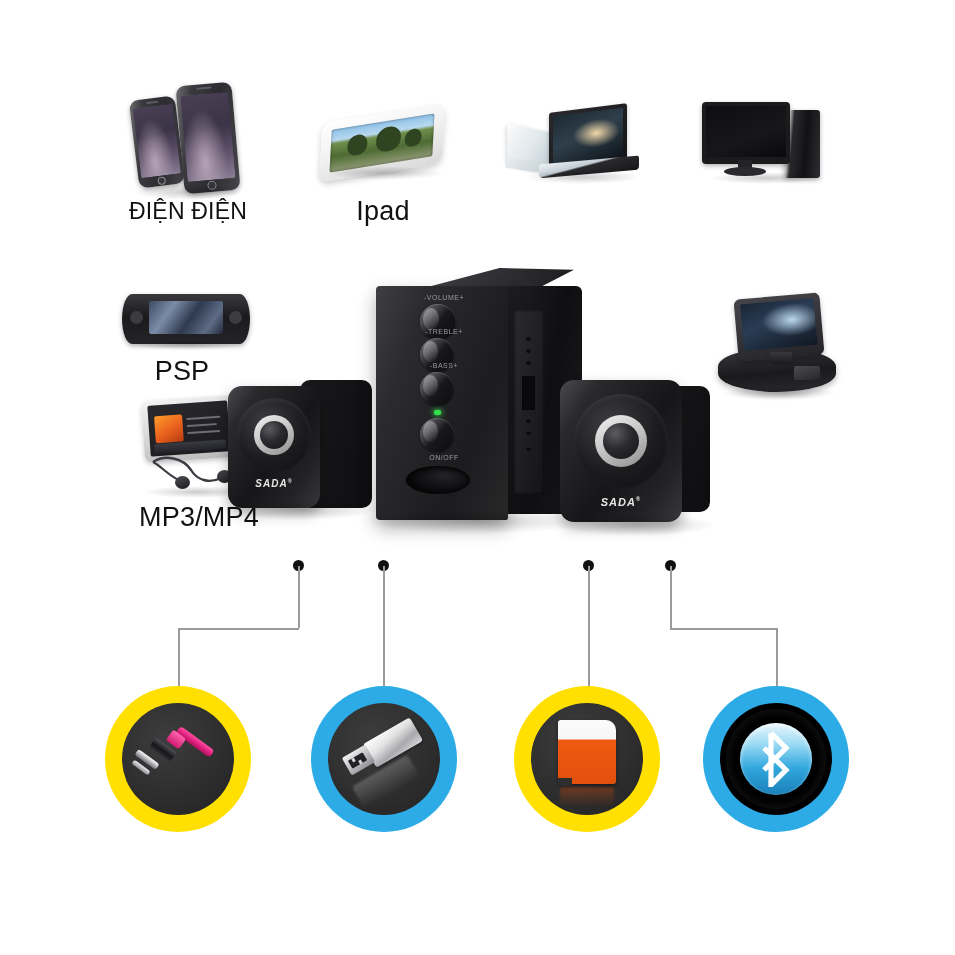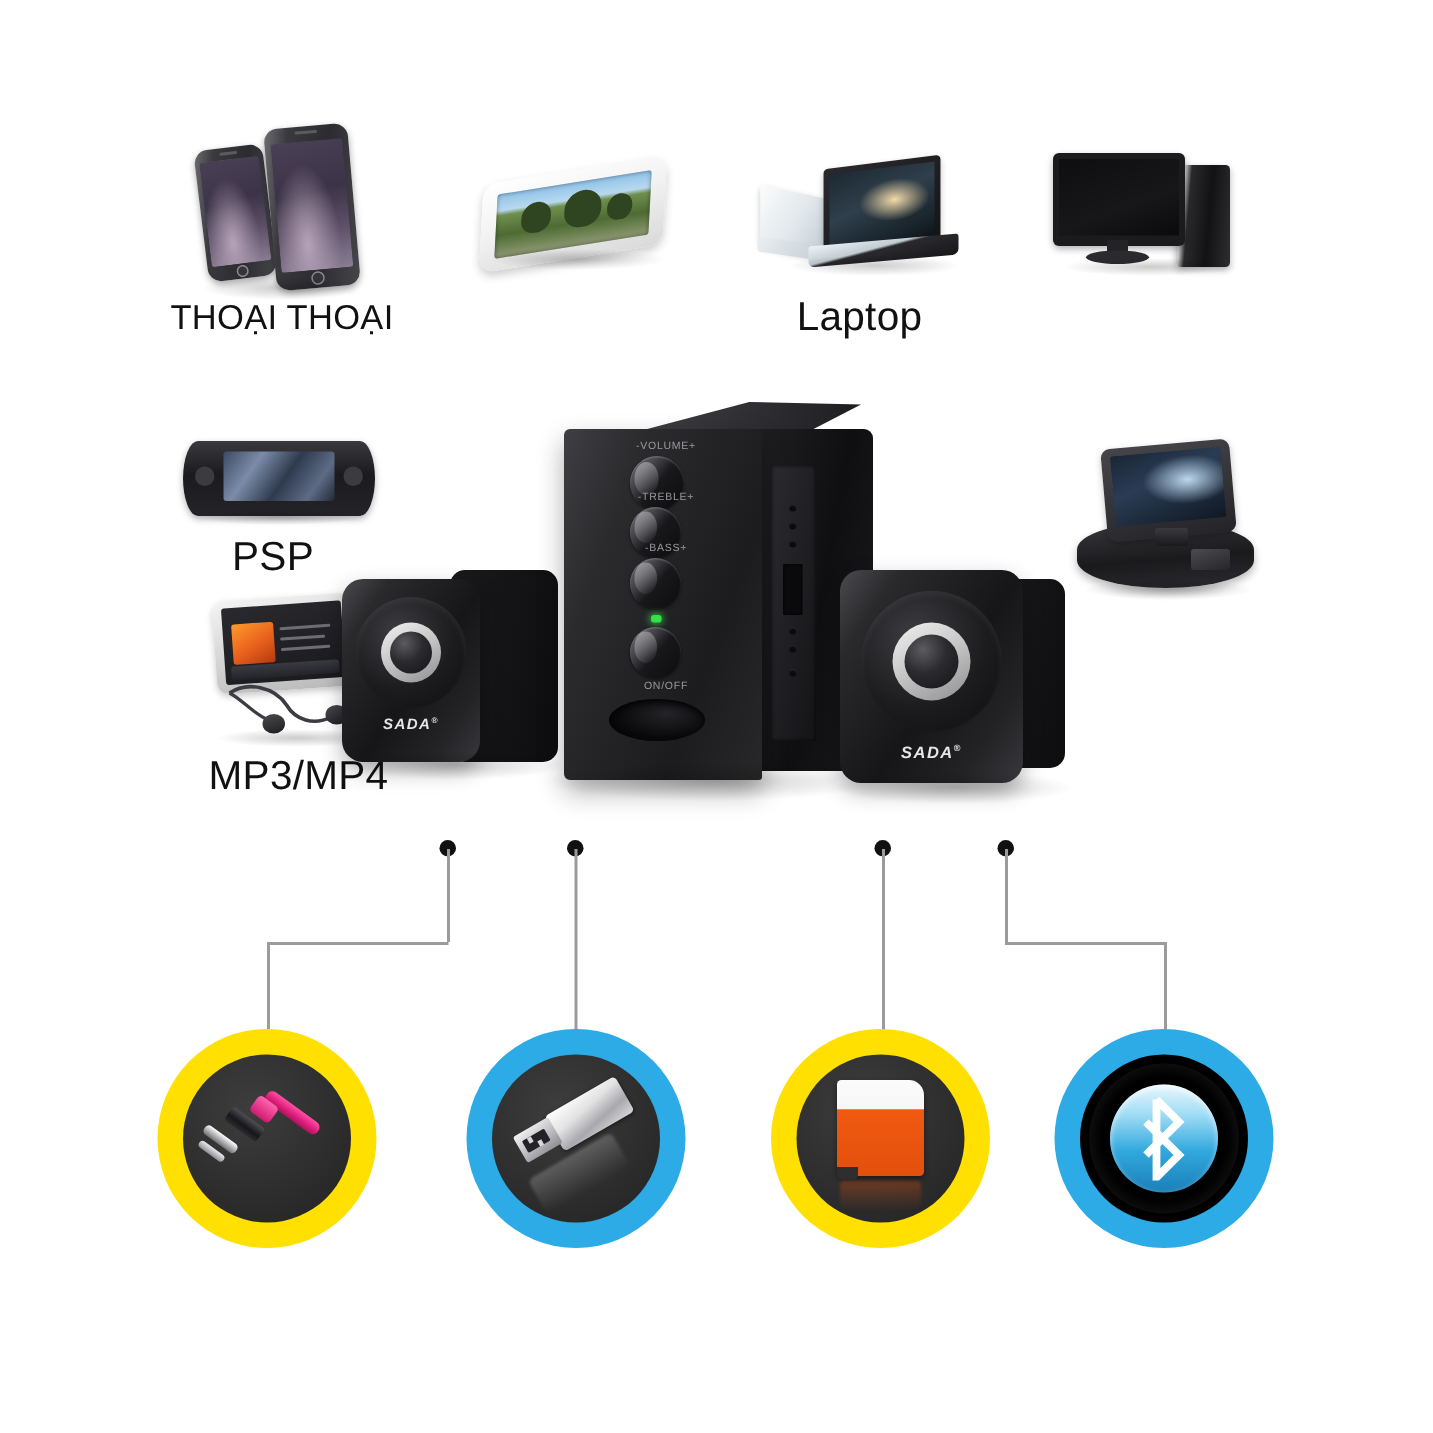--- a/index.html
+++ b/index.html
@@ -541,52 +541,52 @@
       <div class="phone-screen"></div>
       <div class="phone-home"></div>
     </div>
     <div class="phone" style="left:50px; top:12px; width:56px; height:108px; transform:rotate(-5deg);">
       <div class="phone-notch"></div>
       <div class="phone-screen"></div>
       <div class="phone-home"></div>
     </div>
     <div class="shadow-soft" style="left:4px; top:112px; width:108px; height:16px;"></div>
   </div>
-  <div class="dev-label" style="left:98px; top:198px; width:180px; font-size:23px;">THOẠI THOẠI</div>
+  <div class="dev-label" style="left:98px; top:198px; width:180px; font-size:23px;">ĐIỆN ĐIỆN</div>
 
   <div class="thumb" style="left:318px; top:108px; width:132px; height:72px;">
     <div class="ipad-body" style="left:2px; top:6px; width:124px; height:58px;">
       <div class="ipad-screen">
         <div class="ipad-tree" style="left:16%; top:22%; width:20%; height:46%;"></div>
         <div class="ipad-tree" style="left:44%; top:16%; width:24%; height:54%;"></div>
         <div class="ipad-tree" style="left:72%; top:28%; width:16%; height:40%;"></div>
       </div>
     </div>
     <div class="shadow-soft" style="left:8px; top:58px; width:118px; height:14px;"></div>
   </div>
+  <div class="dev-label" style="left:288px; top:196px; width:190px; font-size:27px;">Ipad</div>
 
   <div class="thumb" style="left:505px; top:104px; width:140px; height:80px;">
 
     <div class="lap-lid" style="left:2px; top:24px; width:46px; height:40px; transform:skewY(12deg);
                 background:linear-gradient(120deg,#fcfcfc 0%,#dfe6ea 55%,#b9c5cc 100%);"></div>
     <div class="lap-base" style="left:0px; top:58px; width:62px; height:10px; transform:skewY(8deg);
                 background:linear-gradient(120deg,#e9eef1 0%,#b6c2c9 100%);"></div>
 
     <div class="lap-lid" style="left:44px; top:4px; width:78px; height:58px; transform:skewY(-7deg);
                 background:linear-gradient(150deg,#2a2a2e 0%,#141417 100%); padding:3px; box-sizing:border-box;">
       <div style="position:absolute; left:4px; top:4px; right:4px; bottom:6px;
                   background:radial-gradient(ellipse at 62% 46%, #f2d9a8 0%, rgba(242,217,168,0) 38%),
                              linear-gradient(160deg,#1d2a33 0%,#2f3f4b 45%,#0f171d 100%);"></div>
     </div>
     <div class="lap-base" style="left:34px; top:56px; width:100px; height:14px; transform:skewY(-5deg);
                 background:linear-gradient(170deg,#eef3f6 0%,#c2ccd3 40%,#2a2a2e 46%,#17171a 100%);
                 border-radius:2px 2px 4px 4px;"></div>
     <div class="shadow-soft" style="left:20px; top:66px; width:116px; height:14px;"></div>
   </div>
-  <div class="dev-label" style="left:478px; top:196px; width:190px; font-size:27px;">Laptop</div>
 
   <div class="thumb" style="left:700px; top:98px; width:140px; height:86px;">
     <div class="tower" style="left:84px; top:12px; width:36px; height:68px;"></div>
     <div class="mon-frame" style="left:2px; top:4px; width:88px; height:62px;">
       <div class="mon-screen"></div>
     </div>
     <div class="mon-neck" style="left:38px; top:62px; width:14px; height:10px;"></div>
     <div class="mon-foot" style="left:24px; top:69px; width:42px; height:9px;"></div>
     <div class="shadow-soft" style="left:8px; top:74px; width:118px; height:12px;"></div>
   </div>

